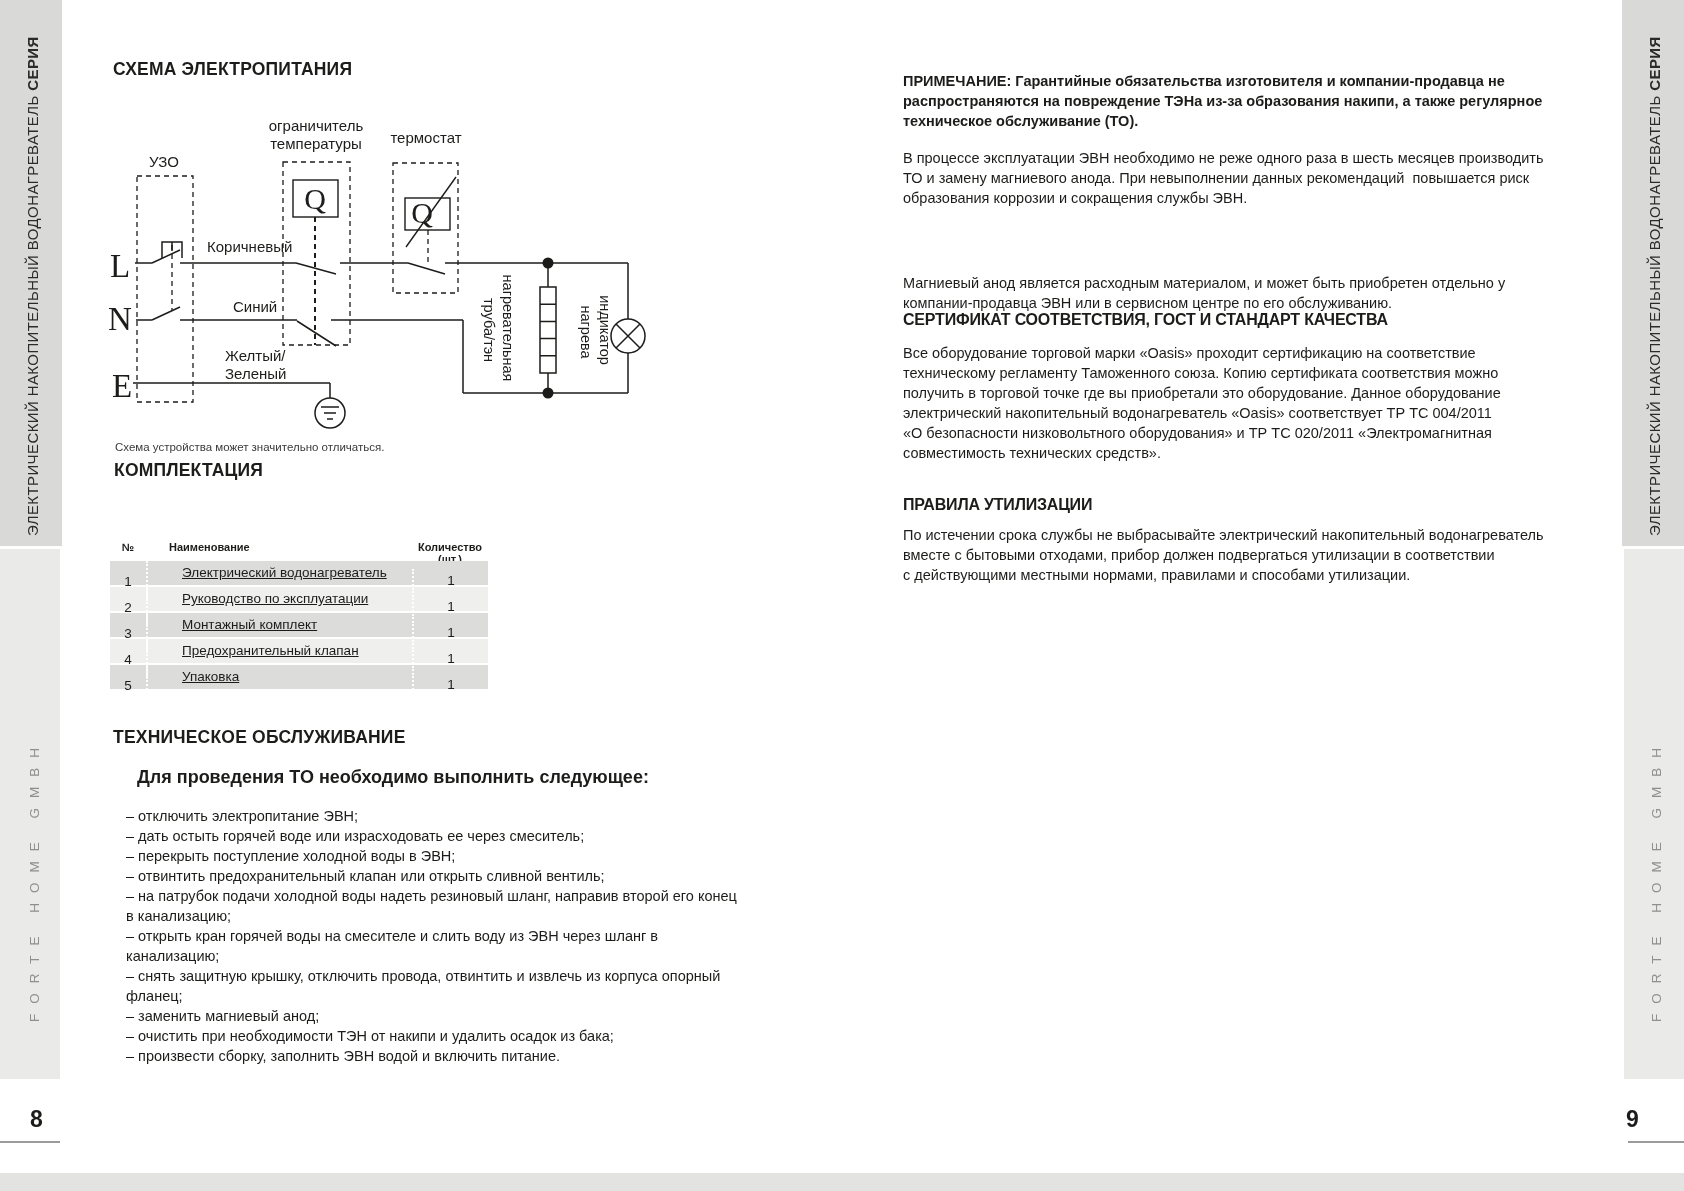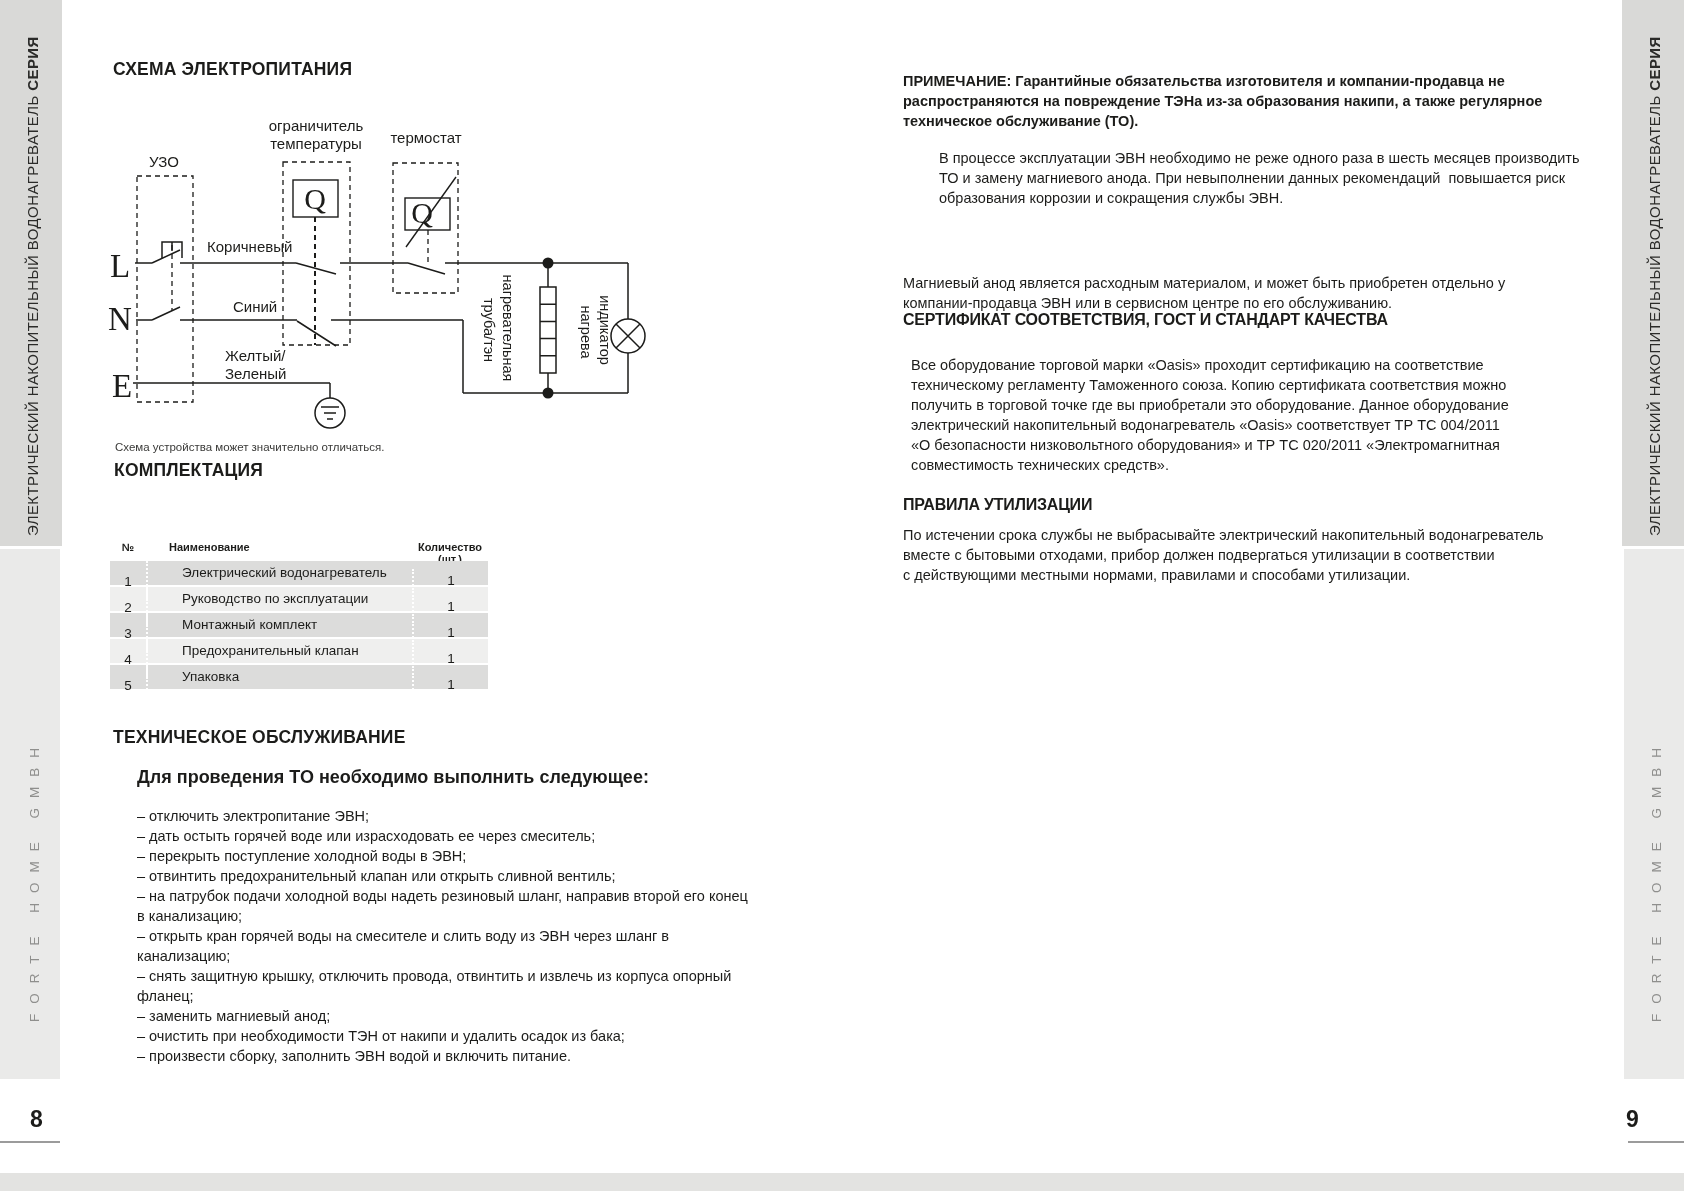--- a/index.html
+++ b/index.html
@@ -26,21 +26,21 @@
               font-size:11px;font-weight:bold;}
   .pkg-header .hc1{text-align:center;}
   .pkg-header .hc2{padding-left:23px;}
   .pkg-header .hc3{text-align:center;}
   .pkg-rows{width:378px;}
   .pkg-row{display:grid;grid-template-columns:36px 266px 76px;height:24px;margin-bottom:2px;
            align-items:center;font-size:13.5px;}
   .pkg-row:nth-of-type(odd){background:#dcdcdb;}
   .pkg-row:nth-of-type(even){background:#efefee;}
   .pkg-row .c1{text-align:center;}
-  .pkg-row .c2{padding-left:34px;border-left:2px dotted #fff;height:40px;line-height:24px;}
+  .pkg-row .c2{padding-left:34px;border-left:2px dotted #fff;height:40px;line-height:24px;text-decoration:underline;}
   .pkg-row .c3{text-align:center;border-left:2px dotted #fff;height:24px;line-height:24px;}
   
   .pagenum{font-size:23px;font-weight:bold;}
   .footline{background:#9b9b9b;height:2px;}
   .bottom-strip{background:#e3e3e1;}
   
   .diag{position:absolute;left:100px;top:95px;}
   .diag text{fill:#1c1c1a;}
   .lbl{font-family:"Liberation Sans",sans-serif;font-size:15px;}
   .vlbl{font-family:"Liberation Sans",sans-serif;font-size:14.5px;}
@@ -166,21 +166,21 @@
 
       <div class="pkg-row">
         <div class="c1">5</div>
         <div class="c2">Упаковка</div>
         <div class="c3">1</div>
       </div>
     </div>
 
   <div class="abs h1" style="left:113px;top:727px;">ТЕХНИЧЕСКОЕ ОБСЛУЖИВАНИЕ</div>
   <div class="abs intro" style="left:137px;top:767px;">Для проведения ТО необходимо выполнить следующее:</div>
-  <div class="abs para" style="left:137px;top:806px;">
+  <div class="abs para" style="left:126px;top:806px;">
 
   <div class="tline">– отключить электропитание ЭВН;</div>
       <div class="tline">– дать остыть горячей воде или израсходовать ее через смеситель;</div>
       <div class="tline">– перекрыть поступление холодной воды в ЭВН;</div>
       <div class="tline">– отвинтить предохранительный клапан или открыть сливной вентиль;</div>
       <div class="tline">– на патрубок подачи холодной воды надеть резиновый шланг, направив второй его конец</div>
       <div class="tline">в канализацию;</div>
       <div class="tline">– открыть кран горячей воды на смесителе и слить воду из ЭВН через шланг в</div>
       <div class="tline">канализацию;</div>
       <div class="tline">– снять защитную крышку, отключить провода, отвинтить и извлечь из корпуса опорный</div>
@@ -189,34 +189,34 @@
       <div class="tline">– очистить при необходимости ТЭН от накипи и удалить осадок из бака;</div>
       <div class="tline">– произвести сборку, заполнить ЭВН водой и включить питание.</div>
     </div>
 
   <div class="abs para bold" style="left:903px;top:71px;">
 
   <div class="tline">ПРИМЕЧАНИЕ: Гарантийные обязательства изготовителя и компании-продавца не</div>
       <div class="tline">распространяются на повреждение ТЭНа из-за образования накипи, а также регулярное</div>
       <div class="tline">техническое обслуживание (ТО).</div>
     </div>
-  <div class="abs para" style="left:903px;top:148px;margin-left:36px;">
+  <div class="abs para" style="left:903px;top:148px;">
 
   <div class="tline">В процессе эксплуатации ЭВН необходимо не реже одного раза в шесть месяцев производить</div>
       <div class="tline">ТО и замену магниевого анода. При невыполнении данных рекомендаций  повышается риск</div>
       <div class="tline">образования коррозии и сокращения службы ЭВН.</div>
     </div>
   <div class="abs para" style="left:903px;top:225px;margin-top:48px;">
 
   <div class="tline">Магниевый анод является расходным материалом, и может быть приобретен отдельно у</div>
       <div class="tline">компании-продавца ЭВН или в сервисном центре по его обслуживанию.</div>
     </div>
 
   <div class="abs h2" style="left:903px;top:311px;">СЕРТИФИКАТ СООТВЕТСТВИЯ, ГОСТ И СТАНДАРТ КАЧЕСТВА</div>
-  <div class="abs para" style="left:903px;top:355px;margin-left:8px;">
+  <div class="abs para" style="left:903px;top:343px;">
 
   <div class="tline">Все оборудование торговой марки «Oasis» проходит сертификацию на соответствие</div>
       <div class="tline">техническому регламенту Таможенного союза. Копию сертификата соответствия можно</div>
       <div class="tline">получить в торговой точке где вы приобретали это оборудование. Данное оборудование</div>
       <div class="tline">электрический накопительный водонагреватель «Oasis» соответствует ТР ТС 004/2011</div>
       <div class="tline">«О безопасности низковольтного оборудования» и ТР ТС 020/2011 «Электромагнитная</div>
       <div class="tline">совместимость технических средств».</div>
     </div>
 
   <div class="abs h2" style="left:903px;top:496px;">ПРАВИЛА УТИЛИЗАЦИИ</div>

